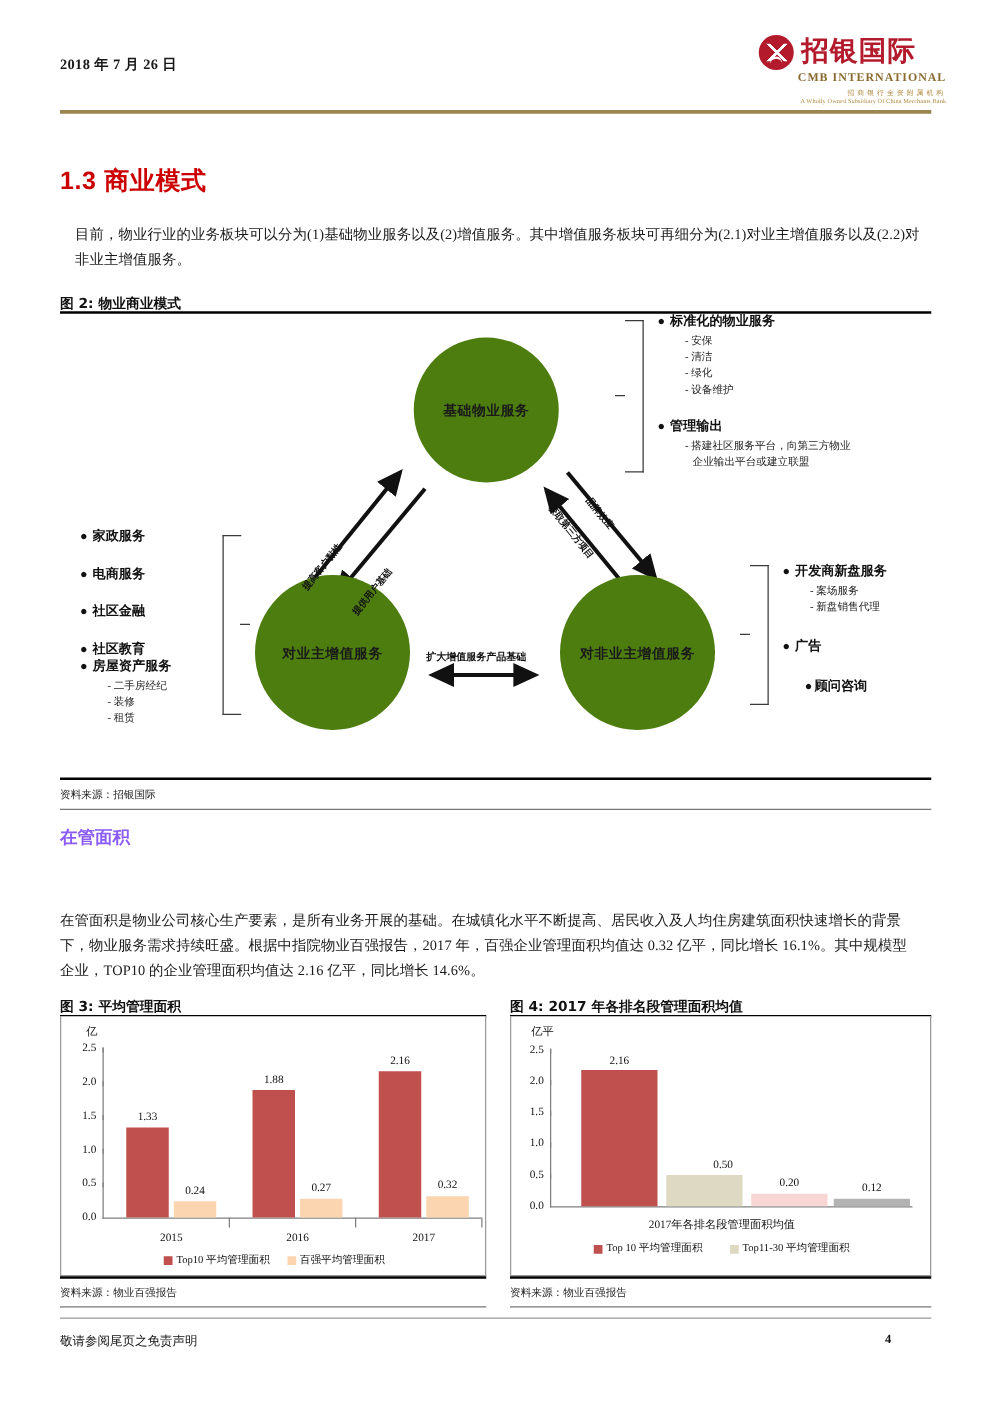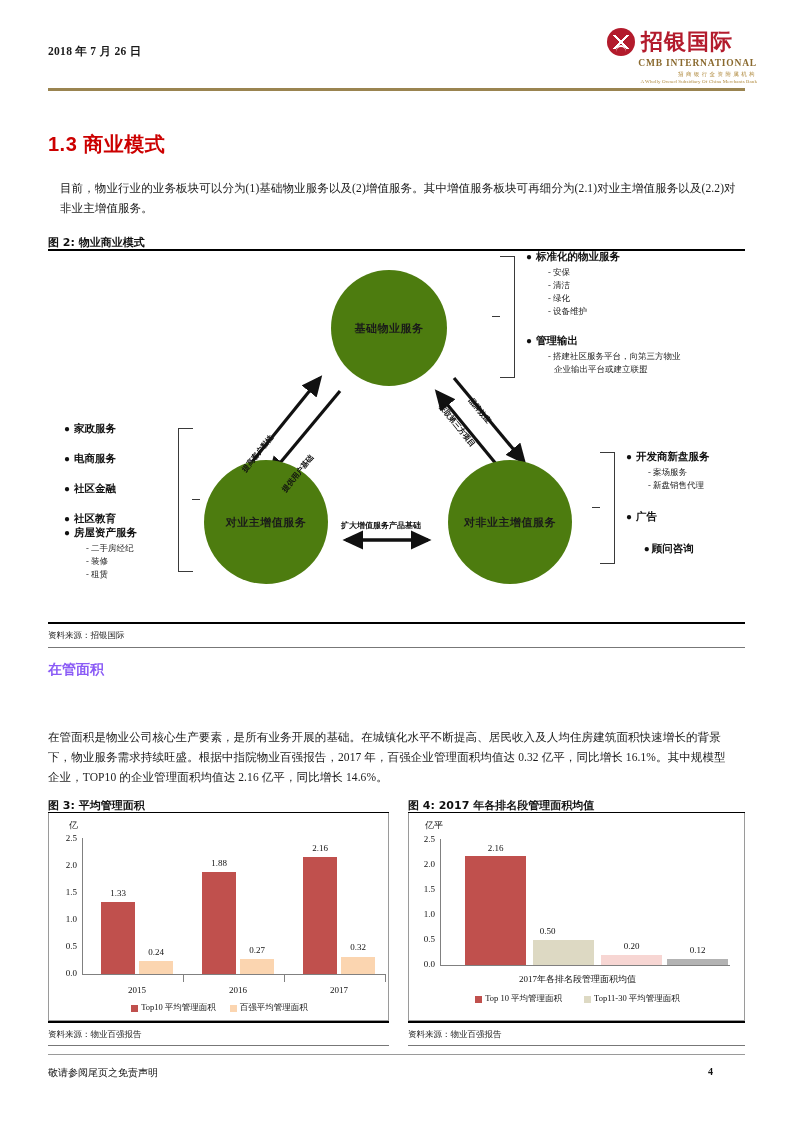--- a/index.html
+++ b/index.html
@@ -481,21 +481,21 @@
     <div class="tick-mark" style="left:31px; top:26px;"></div>
     <div class="tick-mark" style="left:31px; top:51px;"></div>
     <div class="tick-mark" style="left:31px; top:76px;"></div>
     <div class="tick-mark" style="left:31px; top:101px;"></div>
     <div class="tick-mark" style="left:31px; top:126px;"></div>
 
     <div class="bar" style="left:56px;  top:43.1px;  width:61px; height:108.9px; background:#c0504d;"></div>
     <div class="bar-lbl" style="left:56px; top:30px; width:61px;">2.16</div>
 
     <div class="bar" style="left:124px; top:126.8px; width:61px; height:25.2px; background:#ddd9c3;"></div>
-    <div class="bar-lbl" style="left:108px; top:113px; width:61px;">0.50</div>
+    <div class="bar-lbl" style="left:139px; top:113px; width:61px;">0.50</div>
 
     <div class="bar" style="left:192px; top:141.9px; width:61px; height:10.1px; background:#f7d6d3;"></div>
     <div class="bar-lbl" style="left:192px; top:128px; width:61px;">0.20</div>
 
     <div class="bar" style="left:258px; top:145.9px; width:61px; height:6.1px; background:#b3b3b3;"></div>
     <div class="bar-lbl" style="left:258px; top:132px; width:61px;">0.12</div>
 
     <div class="cat-lbl" style="left:0px; top:160px; width:337px;">2017年各排名段管理面积均值</div>
 
     <div class="legend-row" style="left:0; top:180px; width:337px; gap:22px;">

